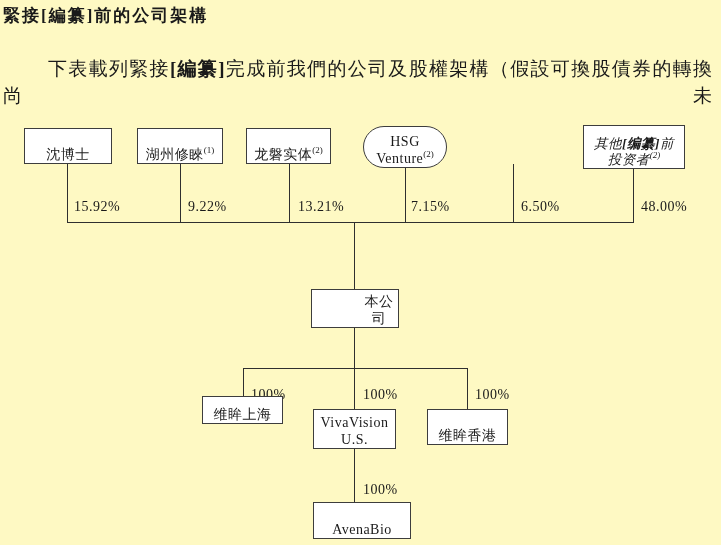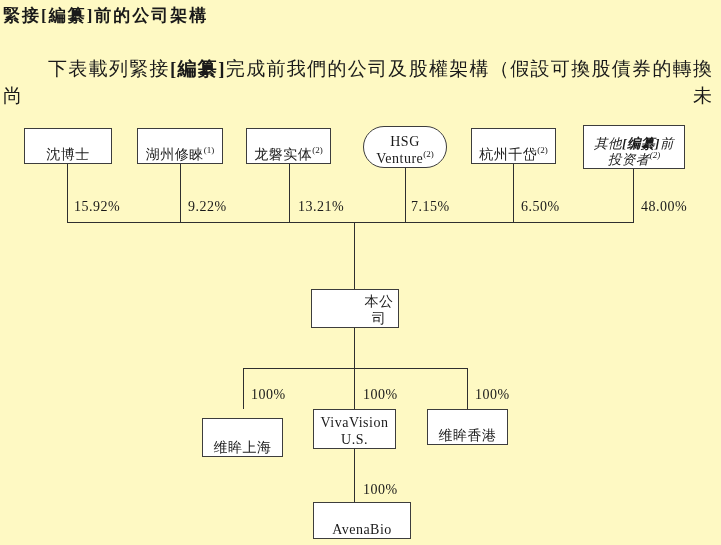--- a/index.html
+++ b/index.html
@@ -68,23 +68,20 @@
 
   <div class="box" style="left:246px;top:128px;width:85px;height:36px;">
     <div><span>龙磐实体</span><sup>(2)</sup></div>
   </div>
 
   <div class="box" style="left:363px;top:126px;width:84px;height:42px;border-radius:21px;">
     <div><span>HSG</span></div>
     <div><span>Venture</span><sup>(2)</sup></div>
   </div>
 
-  <div class="box" style="left:471px;top:128px;width:85px;height:36px;">
-    <div><span>杭州千岱</span><sup>(2)</sup></div>
-  </div>
 
   <div class="box" style="left:583px;top:125px;width:102px;height:44px;font-size:13.5px;line-height:16px;font-style:italic;">
     <div><span>其他</span><span class="bold">[编纂]</span><span>前</span></div>
     <div><span>投资者</span><sup>(2)</sup></div>
   </div>
 
   <div class="vl" style="left:67px;top:164px;height:58px;"></div>
   <div class="vl" style="left:180px;top:164px;height:58px;"></div>
   <div class="vl" style="left:289px;top:164px;height:58px;"></div>
   <div class="vl" style="left:405px;top:168px;height:54px;"></div>
@@ -108,21 +105,21 @@
   <div class="vl" style="left:354px;top:328px;height:40px;"></div>
   <div class="hl" style="left:243px;top:368px;width:225px;"></div>
   <div class="vl" style="left:243px;top:368px;height:41px;"></div>
   <div class="vl" style="left:354px;top:368px;height:41px;"></div>
   <div class="vl" style="left:467px;top:368px;height:41px;"></div>
 
   <div class="pct" style="left:251px;top:387px;">100%</div>
   <div class="pct" style="left:363px;top:387px;">100%</div>
   <div class="pct" style="left:475px;top:387px;">100%</div>
 
-  <div class="box" style="left:202px;top:418px;width:81px;height:39px;">
+  <div class="box" style="left:202px;top:396px;width:81px;height:28px;">
     <div><span>维眸上海</span></div>
   </div>
 
   <div class="box" style="left:313px;top:409px;width:83px;height:40px;">
     <div><span>VivaVision</span></div>
     <div><span>U.S.</span></div>
   </div>
 
   <div class="box" style="left:427px;top:409px;width:81px;height:36px;">
     <div><span>维眸香港</span></div>

